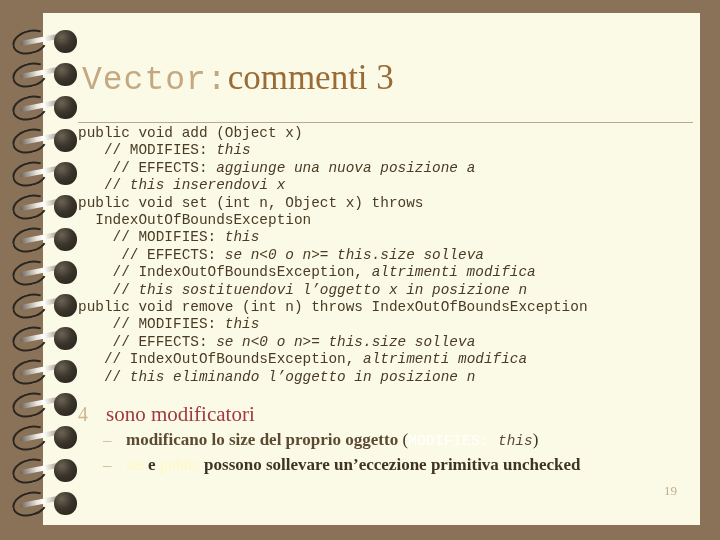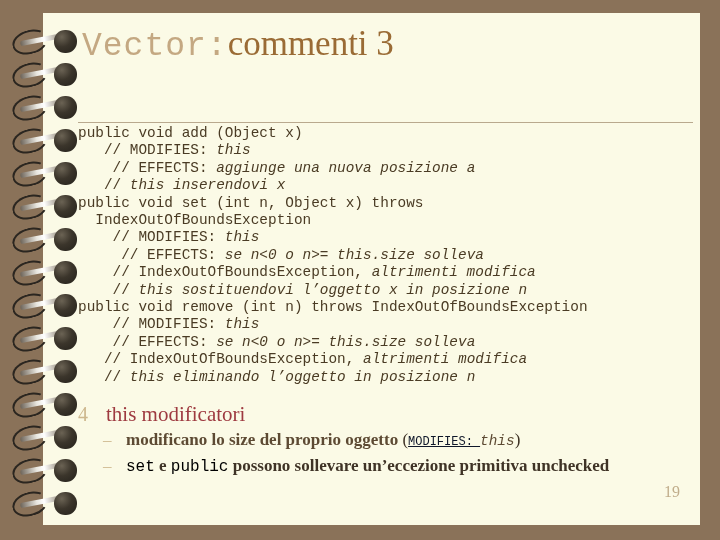--- a/index.html
+++ b/index.html
@@ -78,21 +78,21 @@
     width: 23px;
     height: 23px;
     border-radius: 48%;
     background: radial-gradient(circle at 34% 30%, #6b6354 0%, #3b352b 45%, #23201a 100%);
   }
 
   
   #title {
     position: absolute;
     left: 82px;
-    top: 24px;
+    top: 58px;
     white-space: nowrap;
   }
   #title .mono {
     font-family: "Liberation Mono", "DejaVu Sans Mono", monospace;
     font-size: 33px;
     color: #c4a882;
     letter-spacing: 1px;
   }
   #title .serif {
     font-family: "Liberation Serif", serif;
@@ -161,47 +161,46 @@
   .sub .dash {
     position: absolute;
     left: 25px;
     top: 0px;
     color: #cdb78d;
     font-weight: normal;
   }
   .sub.first { color: #5d4a33; }
   .sub .code-in {
     font-family: "Liberation Mono", "DejaVu Sans Mono", monospace;
-    font-size: 12px;
+    font-size: 15px;
     font-weight: normal;
-    color: #0f172a;
-    text-decoration: underline;
+    color: #ffffff;
   }
   .sub .code-it {
     font-family: "Liberation Mono", "DejaVu Sans Mono", monospace;
     font-size: 14.4px;
     font-weight: normal;
     font-style: italic;
     color: #5d4a33;
   }
   .sub .code-pale {
-    font-family: Liberation Mono, monospace;
+    font-family: Liberation Serif, serif;
     font-size: 16px;
     font-weight: normal;
-    color: #000000;
+    color: #fef9c3;
   }
   .sub .paren { font-weight: normal; color: #3f3326; }
 
   
   #pagenum {
     position: absolute;
     left: 664px;
     top: 483px;
     font-family: "Liberation Serif", serif;
-    font-size: 16px;
+    font-size: 13px;
     color: #c0ad8b;
   }
 </style>
 </head>
 <body>
 
 <div id="slide">
 
   <div id="page"></div>
 
@@ -287,21 +286,21 @@
     <span class="mono">Vector:</span><span class="serif">commenti 3</span>
   </div>
 
   <div id="rule"></div>
 
   <div id="code"><span class="ln"><span>public void add (Object x)</span></span><span class="ln">   <span>// MODIFIES: </span><i>this</i></span><span class="ln">    <span>// EFFECTS: </span><i>aggiunge una nuova posizione a</i></span><span class="ln">   <span>// </span><i>this inserendovi x</i></span><span class="ln"><span>public void set (int n, Object x) throws</span></span><span class="ln">  <span>IndexOutOfBoundsException</span></span><span class="ln">    <span>// MODIFIES: </span><i>this</i></span><span class="ln">     <span>// EFFECTS: </span><i>se n&lt;0 o n&gt;= this.size solleva</i></span><span class="ln">    <span>// IndexOutOfBoundsException, </span><i>altrimenti modifica</i></span><span class="ln">    <span>// </span><i>this sostituendovi l’oggetto x in posizione n</i></span><span class="ln"><span>public void remove (int n) throws IndexOutOfBoundsException</span></span><span class="ln">    <span>// MODIFIES: </span><i>this</i></span><span class="ln">    <span>// EFFECTS: </span><i>se n&lt;0 o n&gt;= this.size solleva</i></span><span class="ln">   <span>// IndexOutOfBoundsException, </span><i>altrimenti modifica</i></span><span class="ln">   <span>// </span><i>this eliminando l’oggetto in posizione n</i></span></div>
 
   <div id="bullets">
     <div class="lvl1">
       <span class="marker">4</span>
-      <span>this modificatori</span>
+      <span>sono modificatori</span>
     </div>
 
     <div class="sub first">
       <span class="dash">–</span>
       <span>modificano lo size del proprio oggetto </span><span class="paren">(</span><span class="code-in">MODIFIES: </span><span class="code-it">this</span><span class="paren">)</span>
     </div>
 
     <div class="sub">
       <span class="dash">–</span>
       <span class="code-pale">set</span><span> e </span><span class="code-pale">public</span><span> possono sollevare un’eccezione primitiva unchecked</span>

